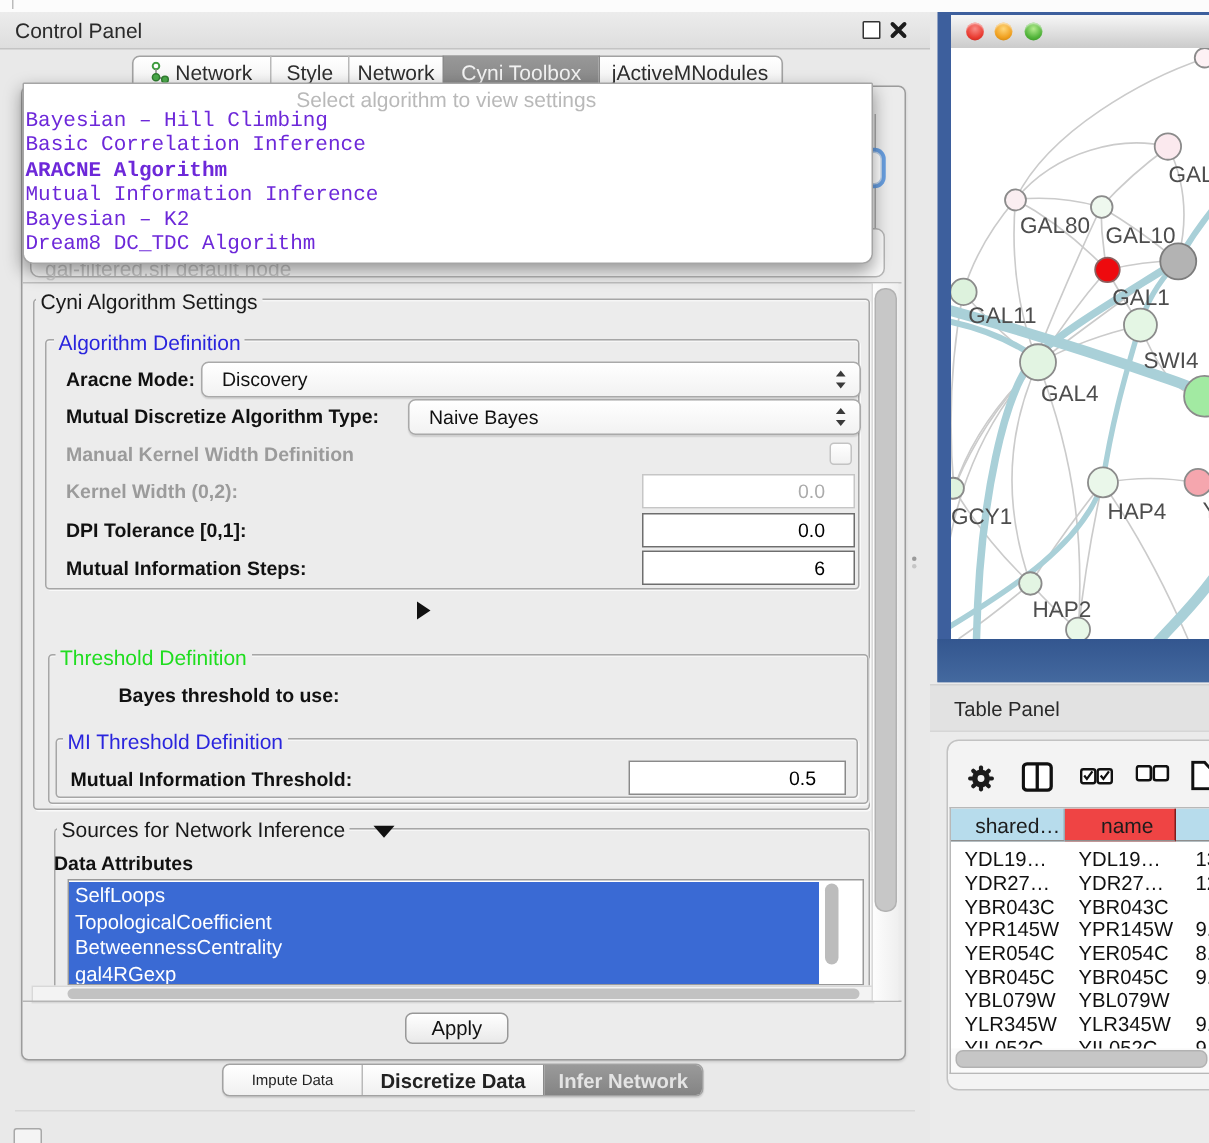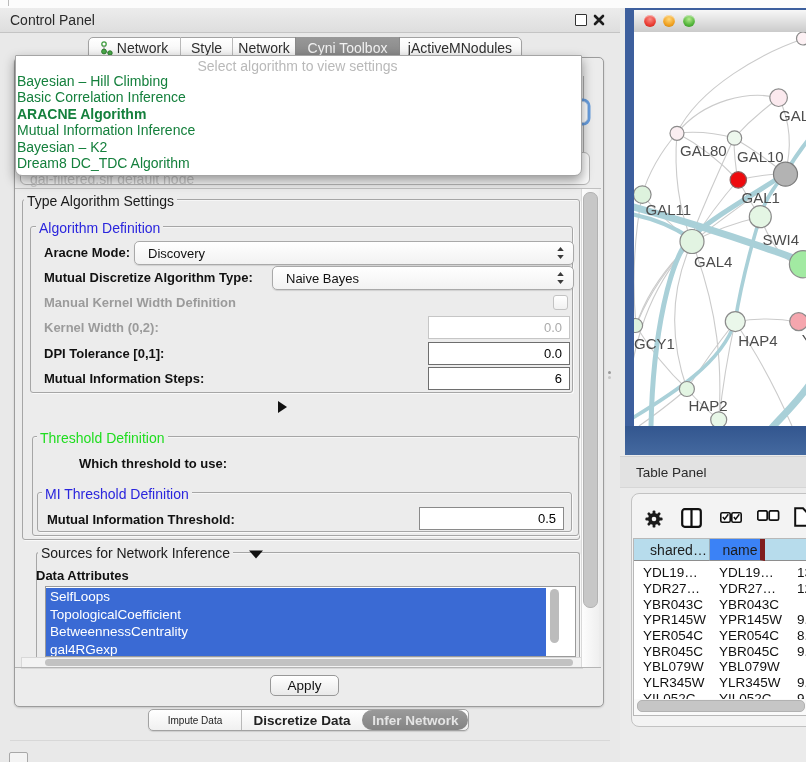--- a/index.html
+++ b/index.html
@@ -12,21 +12,21 @@
   .gbox{position:absolute;border:1px solid #a6a6a6;border-radius:3px;
         box-shadow:inset 0 1px 0 rgba(255,255,255,.55), 1px 1px 0 rgba(255,255,255,.7);}
   .gtitle{position:absolute;background:#ececec;padding:0 3px;font-size:14px;white-space:nowrap;}
   .combo{position:absolute;background:linear-gradient(#ffffff,#f2f2f2);
          border:1px solid #a9a9a9;border-radius:5px;
          box-shadow:0 1px 1px rgba(0,0,0,.12);}
   .combo .ctext{position:absolute;left:13px;top:50%;transform:translateY(-50%);
         font-size:13px;color:#111;white-space:nowrap;}
   .carr{position:absolute;top:50%;transform:translateY(-50%);width:9px;height:14px;}
   .field{position:absolute;background:#fff;font-size:13px;text-align:right;}
-  .frow{display:flex;align-items:center;justify-content:flex-end;height:100%;padding-right:7px;box-sizing:border-box;}
+  .frow{display:flex;align-items:center;justify-content:flex-end;height:100%;padding-right:19px;box-sizing:border-box;}
   .tabtxt{font-size:14px;color:#2e2e2e;}
 </style>
 </head>
 <body>
 <div id="root">
 
   <div class="abs" style="left:0;top:0;width:806px;height:8px;background:#fcfcfc;"></div>
   <div class="abs" style="left:8px;top:0;width:1px;height:6px;background:#bbb;"></div>
 
   <div class="abs" style="left:0;top:8px;width:620px;height:754px;background:#e9e9e9;"></div>
@@ -75,21 +75,21 @@
   <div class="abs" style="left:560px;top:101px;width:26px;height:20px;border-radius:5px;
        background:#fff;border:1px solid #b9cfe8;box-shadow:0 0 0 2.5px rgba(90,150,222,.9);"></div>
 
   <div class="abs" style="left:20px;top:152px;width:568px;height:31px;border:1px solid #b6b6b6;
        border-radius:6px;background:#fbfbfb;"></div>
   <div class="abs" style="left:30px;top:171px;font-size:14px;color:#cbcbcb;white-space:nowrap;">gal-filtered.sif default node</div>
 
   <div class="abs" style="left:15px;top:188px;width:586px;height:1px;background:#c0c0c0;"></div>
 
   <div class="gbox" style="left:22px;top:199px;width:556px;height:339px;"></div>
-  <div class="gtitle" style="left:24px;top:193px;color:#1a1a1a;">Type Algorithm Settings</div>
+  <div class="gtitle" style="left:24px;top:193px;color:#1a1a1a;">Cyni Algorithm Settings</div>
 
   <div class="gbox" style="left:30px;top:226px;width:541px;height:165px;"></div>
   <div class="gtitle" style="left:36px;top:220px;color:#2a25dd;">Algorithm Definition</div>
 
   <div class="abs lbl bold" style="left:44px;top:245px;">Aracne Mode:</div>
   <div class="combo" style="left:134px;top:241px;width:438px;height:22px;">
     <span class="ctext">Discovery</span>
     <svg class="carr" style="right:8px;" width="8" height="13" viewBox="0 0 8 13">
       <path d="M4,1 L7,4.6 L1,4.6 Z" fill="#3a3a3a"></path>
         <path d="M4,12 L1,8.4 L7,8.4 Z" fill="#3a3a3a"></path>
@@ -124,21 +124,21 @@
     <div class="frow">6</div>
     </div>
 
   <svg class="abs" style="left:276px;top:400px;" width="12" height="14">
       <path d="M2,1 L11,7 L2,13 Z" fill="#111"></path>
     </svg>
 
   <div class="gbox" style="left:32px;top:436px;width:545px;height:98px;"></div>
   <div class="gtitle" style="left:37px;top:430px;color:#1fdd1f;">Threshold Definition</div>
 
-  <div class="abs lbl bold" style="left:79px;top:456px;">Which threshold to use:</div>
+  <div class="abs lbl bold" style="left:79px;top:456px;">Bayes threshold to use:</div>
 
   <div class="gbox" style="left:37px;top:492px;width:533px;height:38px;"></div>
   <div class="gtitle" style="left:42px;top:486px;color:#2a25dd;">MI Threshold Definition</div>
 
   <div class="abs lbl bold" style="left:47px;top:512px;">Mutual Information Threshold:</div>
   <div class="field" style="left:419px;top:507px;width:143px;height:21px;border:1px solid #8a8a8a;color:#000;">
     <div class="frow">0.5</div>
     </div>
 
   <div class="gbox" style="left:36px;top:552px;width:542px;height:107px;border-bottom:none;border-radius:3px 3px 0 0;"></div>
@@ -160,21 +160,21 @@
   <div class="abs" style="left:45px;top:659px;width:528px;height:7px;border-radius:4px;background:#c2c2c2;"></div>
   <div class="abs" style="left:15px;top:667px;width:586px;height:1px;background:#b5b5b5;"></div>
 
   <div class="abs" style="left:581px;top:189px;width:17px;height:478px;background:linear-gradient(90deg,#fdfdfd,#efefef);border-left:1px solid #d9d9d9;"></div>
   <div class="abs" style="left:583px;top:192px;width:13px;height:414px;border-radius:7px;background:#c7c7c7;border:1px solid #b2b2b2;"></div>
 
   <div class="abs" style="left:15px;top:55px;width:565px;height:119px;background:#fff;
        border:1px solid #a5a5a5;border-radius:1px 1px 7px 7px;
        box-shadow:0 5px 12px rgba(0,0,0,.4);"></div>
   <div class="abs" style="left:15px;top:58px;width:565px;text-align:center;font-size:14px;color:#b9b9b9;">Select algorithm to view settings</div>
-  <div class="abs" style="left:17px;top:73px;font-size:14px;color:#15803d;line-height:16.4px;white-space:nowrap;">
+  <div class="abs" style="left:17px;top:73px;font-size:14px;color:#6d28d9;line-height:16.4px;white-space:nowrap;font-family:Liberation Mono, monospace;">
     Bayesian – Hill Climbing<br>
     Basic Correlation Inference<br>
     <span class="bold">ARACNE Algorithm</span><br>
     Mutual Information Inference<br>
     Bayesian – K2<br>
     Dream8 DC_TDC Algorithm
   </div>
 
   <div class="abs" style="left:270px;top:675px;width:67px;height:19px;border:1px solid #989898;
        border-radius:5px;background:linear-gradient(#ffffff,#e9e9e9);
@@ -182,21 +182,21 @@
 
   <div class="abs" style="left:148px;top:709px;width:319px;height:20px;border:1px solid #a2a2a2;
        border-radius:5px;background:linear-gradient(#ffffff,#f0f0f0);box-shadow:0 1px 1px rgba(0,0,0,.12);display:flex;overflow:hidden;">
     <div style="width:92px;display:flex;align-items:center;justify-content:center;border-right:1px solid #b9b9b9;">
       <span style="font-size:10px;font-weight:normal;color:#222;">Impute Data</span>
       </div>
     <div style="width:120px;display:flex;align-items:center;justify-content:center;">
       <span style="font-size:13.5px;font-weight:bold;color:#222;text-align:right;">Discretize Data</span>
       </div>
     <div style="flex:1;display:flex;align-items:center;justify-content:center;
-         background:linear-gradient(#9a9a9a,#848484);border-left:1px solid #8a8a8a;border-radius:10px;">
+         background:linear-gradient(#9a9a9a,#848484);border-left:1px solid #8a8a8a;">
       <span style="font-size:13.5px;font-weight:bold;color:#e4e4e4;">Infer Network</span>
       </div>
   </div>
 
   <div class="abs" style="left:10px;top:740px;width:600px;height:1px;background:#d8d8d8;"></div>
   <div class="abs" style="left:9px;top:752px;width:17px;height:14px;border:1px solid #a8a8a8;border-radius:2px;background:#f4f4f4;"></div>
 
   <div class="abs" style="left:608px;top:371px;width:3px;height:3px;border-radius:50%;background:#9a9a9a;"></div>
   <div class="abs" style="left:608px;top:376px;width:3px;height:3px;border-radius:50%;background:#c6c6c6;"></div>
 
@@ -331,21 +331,21 @@
   <svg class="abs" style="left:794px;top:507px;" width="14" height="20" viewBox="0 0 14 20">
     <path d="M1.2,1.2 L9,1.2 L13,5.5 L13,18.8 L1.2,18.8 Z" fill="#fff" stroke="#111" stroke-width="2"></path>
   </svg>
 
   <div class="abs" style="left:633px;top:538px;width:173px;height:176px;background:#fff;
        border:1px solid #b8b8b8;border-right:none;overflow:hidden;">
 
     <div style="position:absolute;left:0;top:0;height:22px;width:100%;display:flex;font-size:14px;color:#1c1c1c;">
       <div style="width:76px;background:#b7dcec;border-right:1px solid #9aabb5;border-bottom:1px solid #8e8e8e;
            display:flex;align-items:center;justify-content:center;padding-left:14px;box-sizing:border-box;">shared…</div>
-      <div style="width:55px;background:#3b82f6;border-right:5px solid #7f1d1d;border-bottom:1px solid #8e8e8e;
+      <div style="width:74px;background:#ef4444;border-right:1px solid #7f1d1d;border-bottom:1px solid #8e8e8e;
            display:flex;align-items:center;justify-content:center;padding-left:10px;box-sizing:border-box;">name</div>
       <div style="flex:1;background:#b7dcec;border-bottom:1px solid #8e8e8e;"></div>
     </div>
 
     <div style="position:absolute;left:0;top:26px;font-size:13.5px;color:#111;">
       <div style="display:flex;height:15.7px;align-items:center;">
           <span style="width:67px;padding-left:9px;">YDL19…</span>
           <span style="width:67px;padding-left:9px;">YDL19…</span>
           <span style="padding-left:11px;">13</span>
         </div>

